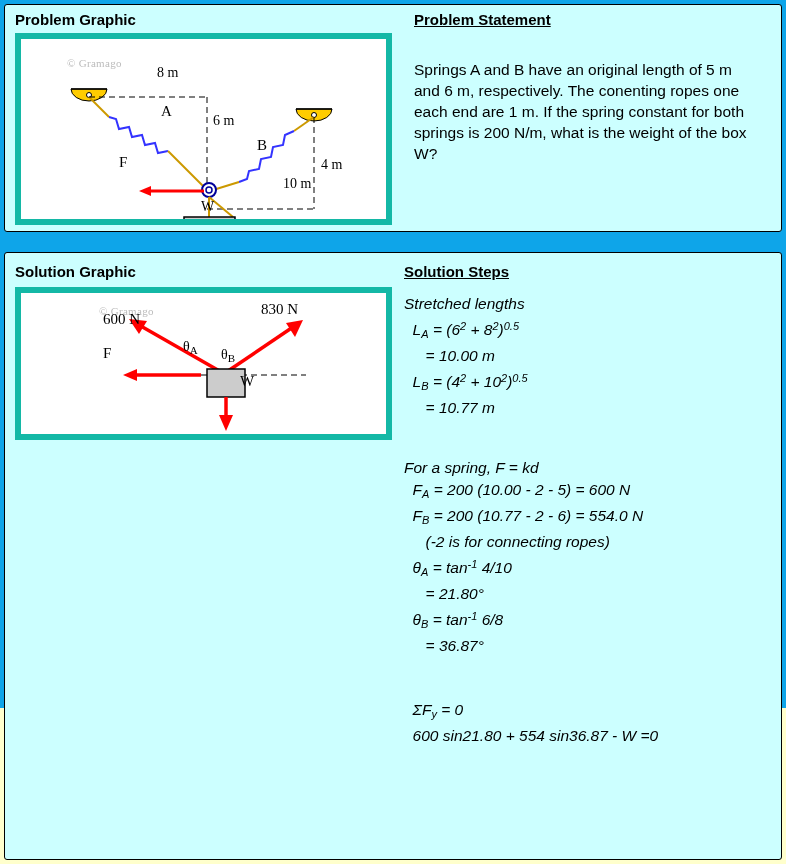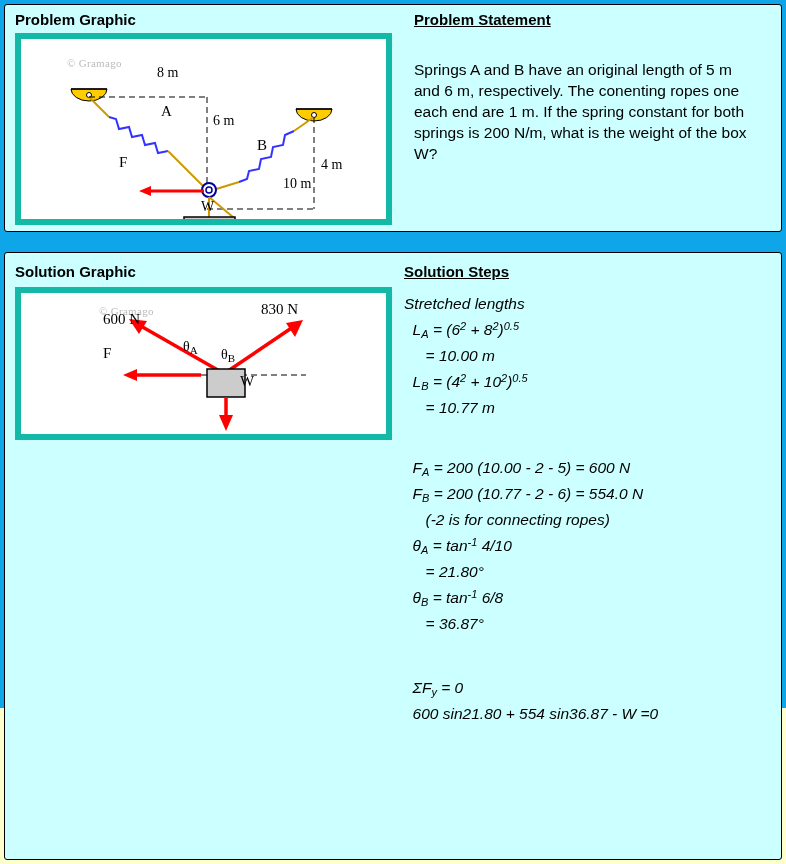--- a/index.html
+++ b/index.html
@@ -202,20 +202,21 @@
       <div class="ln">Stretched lengths</div>
 
       <div class="ln">&nbsp; L<span class="sub">A</span> = (6<span class="sup">2</span> + 8<span class="sup">2</span>)<span class="sup">0.5</span></div>
       <div class="ln">&nbsp; &nbsp; &nbsp;= 10.00 m</div>
       <div class="ln">&nbsp; L<span class="sub">B</span> = (4<span class="sup">2</span> + 10<span class="sup">2</span>)<span class="sup">0.5</span></div>
       <div class="ln">&nbsp; &nbsp; &nbsp;= 10.77 m</div>
 
       <div class="ln" style="height:22px;">&nbsp;</div>
       <div class="ln" style="height:16px;">&nbsp;</div>
 
+      <div class="ln">For a spring, F = kd</div>
       <div class="ln">&nbsp; F<span class="sub">A</span> = 200 (10.00 - 2 - 5) = 600 N</div>
       <div class="ln">&nbsp; F<span class="sub">B</span> = 200 (10.77 - 2 - 6) = 554.0 N</div>
       <div class="ln">&nbsp; &nbsp; &nbsp;(-2 is for connecting ropes)</div>
       <div class="ln">&nbsp; θ<span class="sub">A</span> = tan<span class="sup">-1</span> 4/10</div>
       <div class="ln">&nbsp; &nbsp; &nbsp;= 21.80°</div>
       <div class="ln">&nbsp; θ<span class="sub">B</span> = tan<span class="sup">-1</span> 6/8</div>
       <div class="ln">&nbsp; &nbsp; &nbsp;= 36.87°</div>
 
       <div class="ln" style="height:22px;">&nbsp;</div>
       <div class="ln" style="height:20px;">&nbsp;</div>

